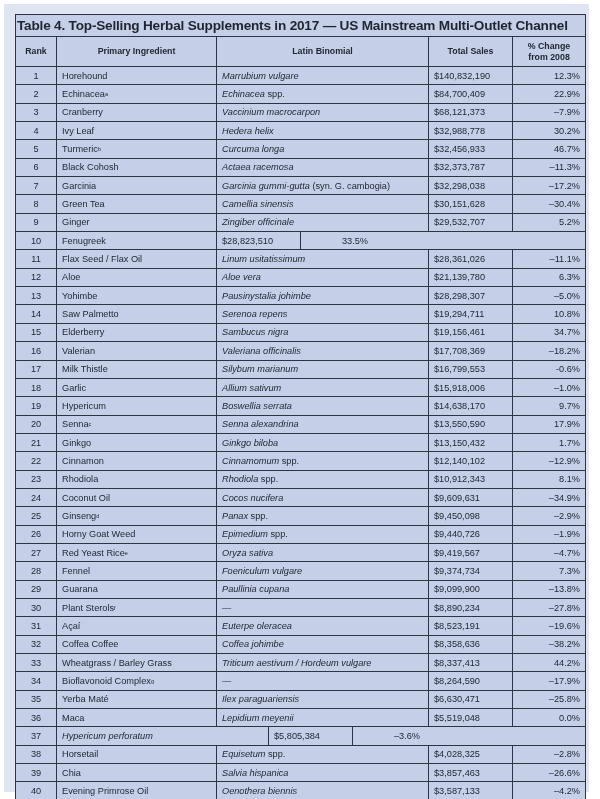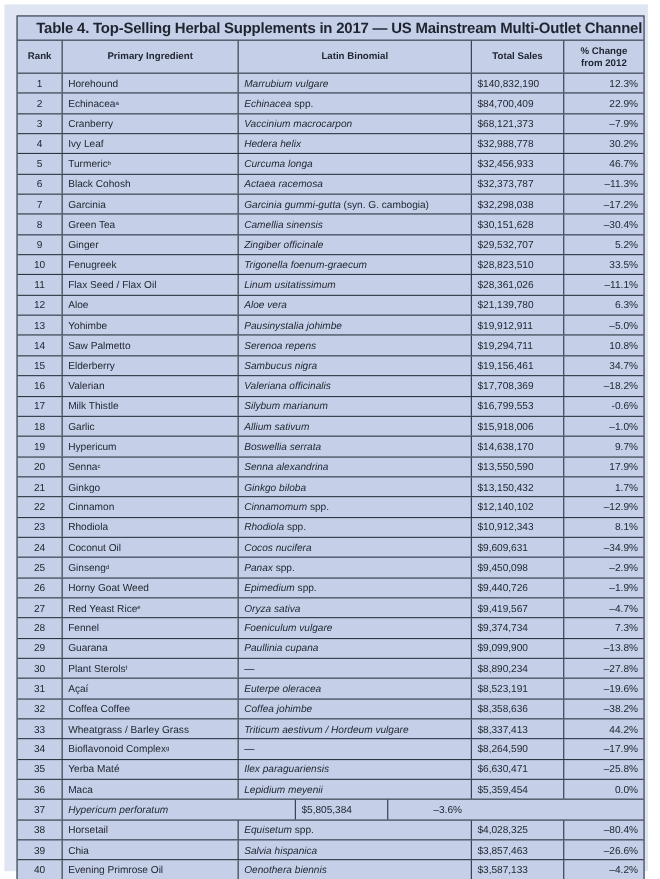--- a/index.html
+++ b/index.html
@@ -1,19 +1,19 @@
 <!DOCTYPE html>
 <html><head>
 <meta charset="utf-8">
 <style>
   html,body{margin:0;padding:0;background:#ffffff;}
   body{width:600px;height:799px;position:relative;overflow:hidden;font-family:"Liberation Sans",sans-serif;}
   .panel{position:absolute;left:4px;top:4px;width:585px;height:788px;background:#dfe5f2;}
   .tbl{position:absolute;left:11px;top:10px;width:571px;border:1.5px solid #2e3442;background:#c5d0e8;box-sizing:border-box;}
-  .title{height:21px;line-height:21px;padding-left:17px;font-weight:bold;font-size:13.6px;color:#1f2430;border-bottom:1.2px solid #2e3442;white-space:nowrap;letter-spacing:-0.2px;}
+  .title{height:21px;line-height:21px;padding-left:1px;font-weight:bold;font-size:13.6px;color:#1f2430;border-bottom:1.2px solid #2e3442;white-space:nowrap;letter-spacing:-0.2px;}
   .row{display:flex;border-bottom:1px solid #2e3442;height:18.35px;box-sizing:border-box;}
   .row.head{height:30px;}
   .cell{box-sizing:border-box;border-right:1px solid #2e3442;font-size:9.2px;color:#222733;display:flex;align-items:center;padding:0 5px;white-space:nowrap;overflow:hidden;}
   .cell:last-child{border-right:none;}
   .c-rank{width:41px;justify-content:center;}
   .c-ing{width:160px;}
   .c-lat{width:212px;}
   .c-sal{width:84px;justify-content:flex-start;}
   .c-chg{width:72px;justify-content:flex-end;}
   .head .cell{font-weight:bold;justify-content:center;text-align:center;font-size:8.8px;line-height:11px;}
@@ -25,21 +25,21 @@
 
 <div class="panel">
   <div class="tbl">
     <div class="title">Table 4. Top-Selling Herbal Supplements in 2017 — US Mainstream Multi-Outlet Channel</div>
     <div class="row head">
       <div class="cell c-rank">Rank</div>
       <div class="cell c-ing">Primary Ingredient</div>
       <div class="cell c-lat">Latin Binomial</div>
       <div class="cell c-sal">Total Sales</div>
       <div class="cell c-chg">
-          <span><span>% Change</span><br><span>from 2012</span></span>
+          <span><span>% Change</span><br><span>from 2008</span></span>
         </div>
     </div>
     <div id="tbody">
         <div class="row">
           <div class="cell c-rank">
             <span>1</span>
           </div>
           <div class="cell c-ing">
             <span>Horehound</span>
             <sup></sup>
@@ -208,24 +208,20 @@
           </div>
         </div>
         <div class="row">
           <div class="cell c-rank">
             <span>10</span>
           </div>
           <div class="cell c-ing">
             <span>Fenugreek</span>
             <sup></sup>
           </div>
-          <div class="cell c-lat">
-            <span class="lat">Trigonella foenum-graecum</span>
-            <span style="white-space:pre"></span>
-          </div>
           <div class="cell c-sal">
             <span>$28,823,510</span>
           </div>
           <div class="cell c-chg">
             <span>33.5%</span>
           </div>
         </div>
         <div class="row">
           <div class="cell c-rank">
             <span>11</span>
@@ -270,21 +266,21 @@
           </div>
           <div class="cell c-ing">
             <span>Yohimbe</span>
             <sup></sup>
           </div>
           <div class="cell c-lat">
             <span class="lat">Pausinystalia johimbe</span>
             <span style="white-space:pre"></span>
           </div>
           <div class="cell c-sal">
-            <span>$19,912,911</span>
+            <span>$28,298,307</span>
           </div>
           <div class="cell c-chg">
             <span>–5.0%</span>
           </div>
         </div>
         <div class="row">
           <div class="cell c-rank">
             <span>14</span>
           </div>
           <div class="cell c-ing">
@@ -707,21 +703,21 @@
           </div>
           <div class="cell c-ing">
             <span>Maca</span>
             <sup></sup>
           </div>
           <div class="cell c-lat">
             <span class="lat">Lepidium meyenii</span>
             <span style="white-space:pre"></span>
           </div>
           <div class="cell c-sal">
-            <span>$5,359,454</span>
+            <span>$5,519,048</span>
           </div>
           <div class="cell c-chg">
             <span>0.0%</span>
           </div>
         </div>
         <div class="row">
           <div class="cell c-rank">
             <span>37</span>
           </div>
           <div class="cell c-lat">
@@ -744,21 +740,21 @@
             <sup></sup>
           </div>
           <div class="cell c-lat">
             <span class="lat">Equisetum</span>
             <span style="white-space:pre"> spp.</span>
           </div>
           <div class="cell c-sal">
             <span>$4,028,325</span>
           </div>
           <div class="cell c-chg">
-            <span>–80.4%</span>
+            <span>–2.8%</span>
           </div>
         </div>
         <div class="row">
           <div class="cell c-rank">
             <span>39</span>
           </div>
           <div class="cell c-ing">
             <span>Chia</span>
             <sup></sup>
           </div>

